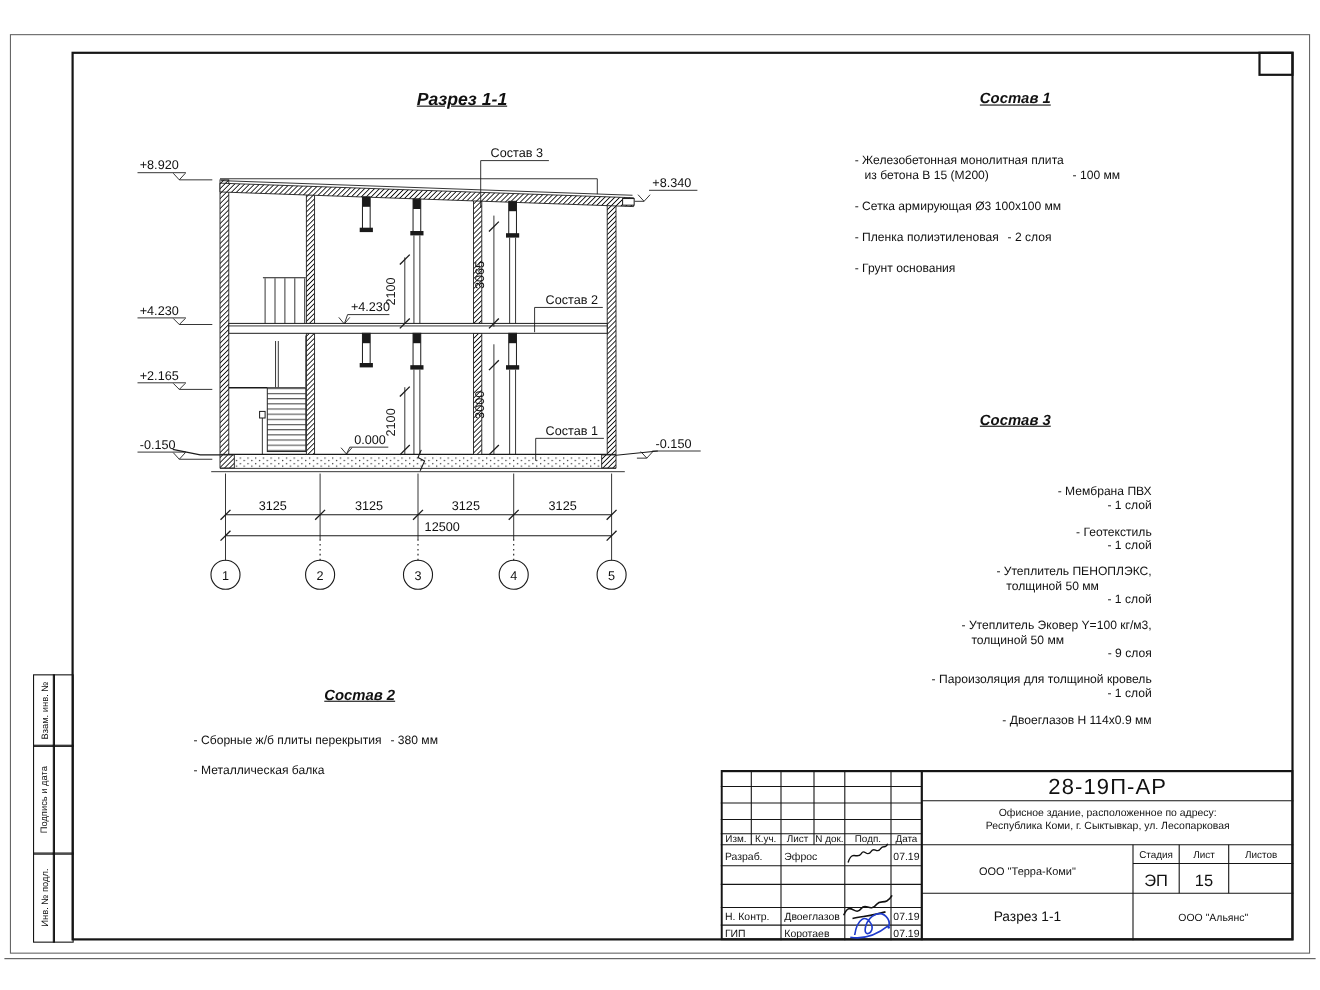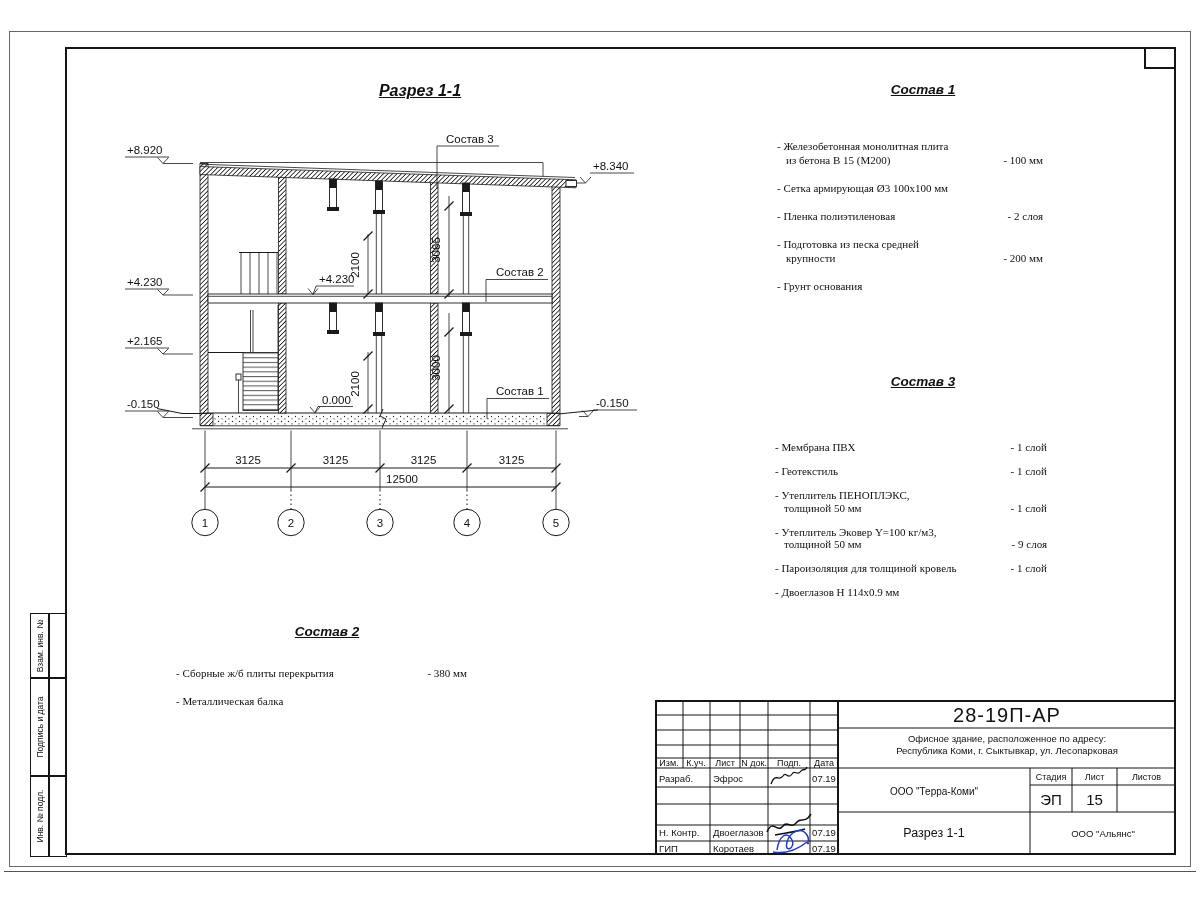--- a/index.html
+++ b/index.html
@@ -10,25 +10,25 @@
   #outer-border{left:9px;top:31px;width:1180px;height:834px;border:1px solid #666;}
   #main-frame{left:65px;top:47px;width:1107px;height:804px;border:2px solid #151515;}
   #corner-box{left:1144px;top:47px;width:28px;height:18px;border:2px solid #151515;}
   #bottom-edge{left:4px;top:871px;width:1192px;border-top:1px solid #555;height:0;}
   
   .spec-heading{font-size:13.5px;font-style:italic;font-weight:bold;text-align:center;}
   .spec-heading span{text-decoration:underline;}
   .drawing-title{font-size:16px;font-style:italic;font-weight:bold;text-align:center;}
   .drawing-title span{text-decoration:underline;}
   .spec-list{font-size:11px;}
-  .spec-list .row{display:flex;justify-content:space-between;align-items:flex-end;font-family:Liberation Serif, serif;}
+  .spec-list .row{display:flex;align-items:flex-end;}
   .spec-list .nm .l2{padding-left:9px;}
   .spec-list .val{white-space:nowrap;padding-left:8px;}
   #spec1-list .row{margin-bottom:14px;line-height:14px;}
-  #spec3-list .row{margin-bottom:11.5px;line-height:12.5px;}
+  #spec3-list .row{margin-bottom:11.5px;line-height:12.5px;flex-direction:column;}
   #spec2-list .row{margin-bottom:14px;line-height:14px;}
   
   .strip-cell{border:1px solid #151515;display:flex;align-items:center;justify-content:center;}
   .strip-label{transform:rotate(-90deg);white-space:nowrap;font-size:8.5px;}
   
   .w08{stroke:#1a1a1a;stroke-width:0.8;fill:none;}
   .w1{stroke:#1a1a1a;stroke-width:1;fill:none;}
   .w12{stroke:#1a1a1a;stroke-width:1.2;fill:none;}
   .dsh{stroke:#1a1a1a;stroke-width:1;fill:none;stroke-dasharray:1.5,3;}
   .hat{fill:url(#h);stroke:#1a1a1a;stroke-width:0.8;}
@@ -303,27 +303,20 @@
         </div>
     </div>
     <div class="row">
       <div class="nm">
           <div>- Пленка полиэтиленовая</div>
         </div>
       <div class="val">- 2 слоя</div>
     </div>
     <div class="row">
       <div class="nm">
-          <div>- Подготовка из песка средней</div>
-          <div class="l2">крупности</div>
-        </div>
-      <div class="val">- 200 мм</div>
-    </div>
-    <div class="row">
-      <div class="nm">
           <div>- Грунт основания</div>
         </div>
     </div>
   </div>
 
   <div class="abs spec-heading" style="left:790px;top:374px;width:266px;">
     <span>Состав 3</span>
   </div>
   <div class="abs spec-list" id="spec3-list" style="left:775px;top:441px;width:272px;">
     <div class="row">

